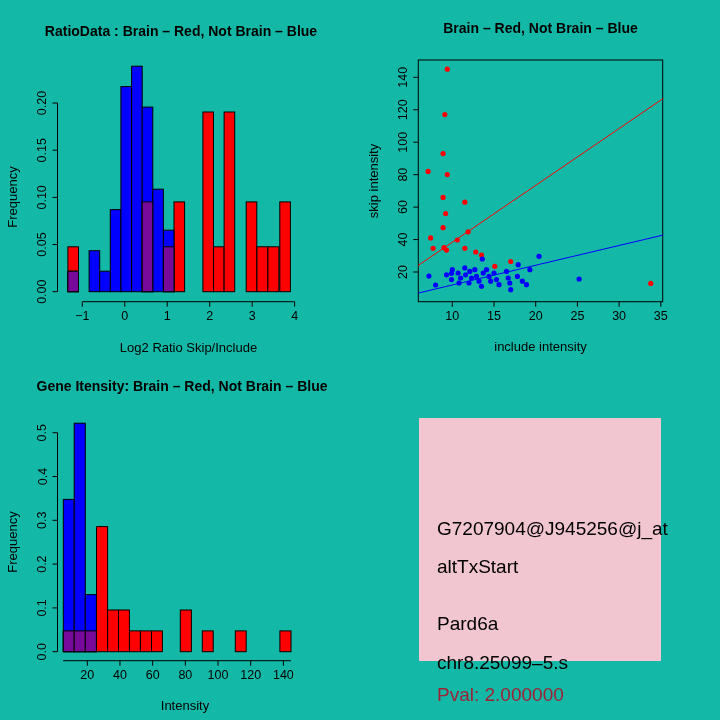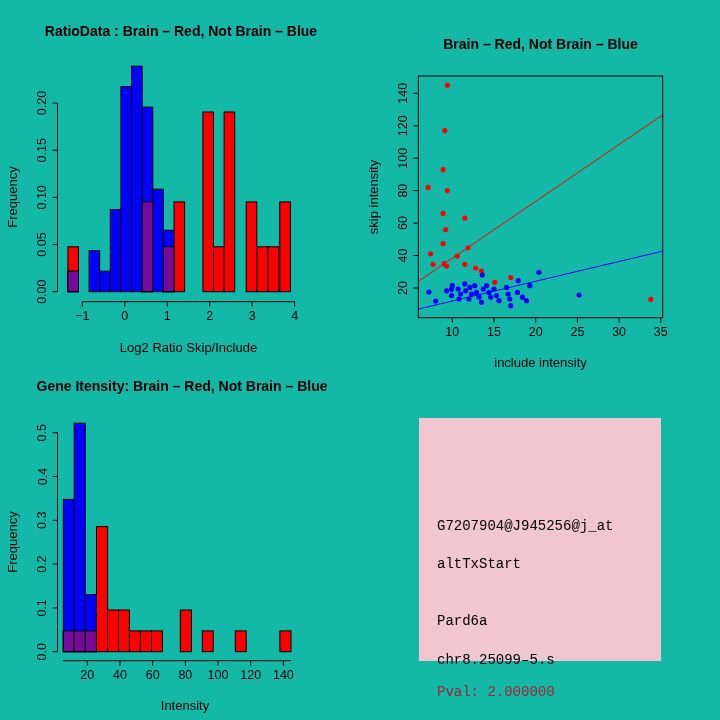--- a/index.html
+++ b/index.html
@@ -1,32 +1,32 @@
 <!DOCTYPE html>
 <html><head>
 <meta charset="utf-8">
 <style>
   html,body{margin:0;padding:0;background:#ffffff;}
   #canvas{position:relative;width:720px;height:720px;background:#14b8a6;overflow:hidden;
           font-family:"Liberation Sans", sans-serif;}
   .panel{position:absolute;width:360px;height:360px;}
   #panel-tl{left:0;top:0;}
-  #panel-tr{left:360px;top:16px;text-align:center;}
+  #panel-tr{left:360px;top:0;text-align:center;}
   #panel-bl{left:0;top:360px;}
   #panel-br{left:360px;top:360px;}
   svg{display:block;width:360px;height:360px;}
   svg text{font-family:"Liberation Sans", sans-serif;fill:#000;}
   .chart-title{font-size:14px;font-weight:bold;}
   .axis-label{font-size:13px;}
   .tick-label{font-size:12.5px;}
   #info-box{position:absolute;left:59px;top:58px;width:242px;height:243px;
             background-color:#f1c6d0;
             background-image:radial-gradient(#d2c2c8 18%, rgba(0,0,0,0) 20%);
             background-size:4px 4px;}
-  .info-line{position:absolute;left:18px;font-size:14px;color:#000;white-space:nowrap;font-family:Liberation Mono, monospace;}
+  .info-line{position:absolute;left:18px;font-size:19px;color:#000;white-space:nowrap;}
 </style>
 </head>
 <body>
 
 <div id="canvas">
   <div class="panel" id="panel-tl">
     <svg id="svg-hist-ratio" viewBox="0 0 360 360">
         <text x="181" y="36" text-anchor="middle" class="chart-title">RatioData : Brain – Red, Not Brain – Blue</text>
         <text x="188.5" y="352" text-anchor="middle" class="axis-label">Log2 Ratio Skip/Include</text>
         <text x="17" y="197" text-anchor="middle" class="axis-label" transform="rotate(-90 17 197)">Frequency</text>

